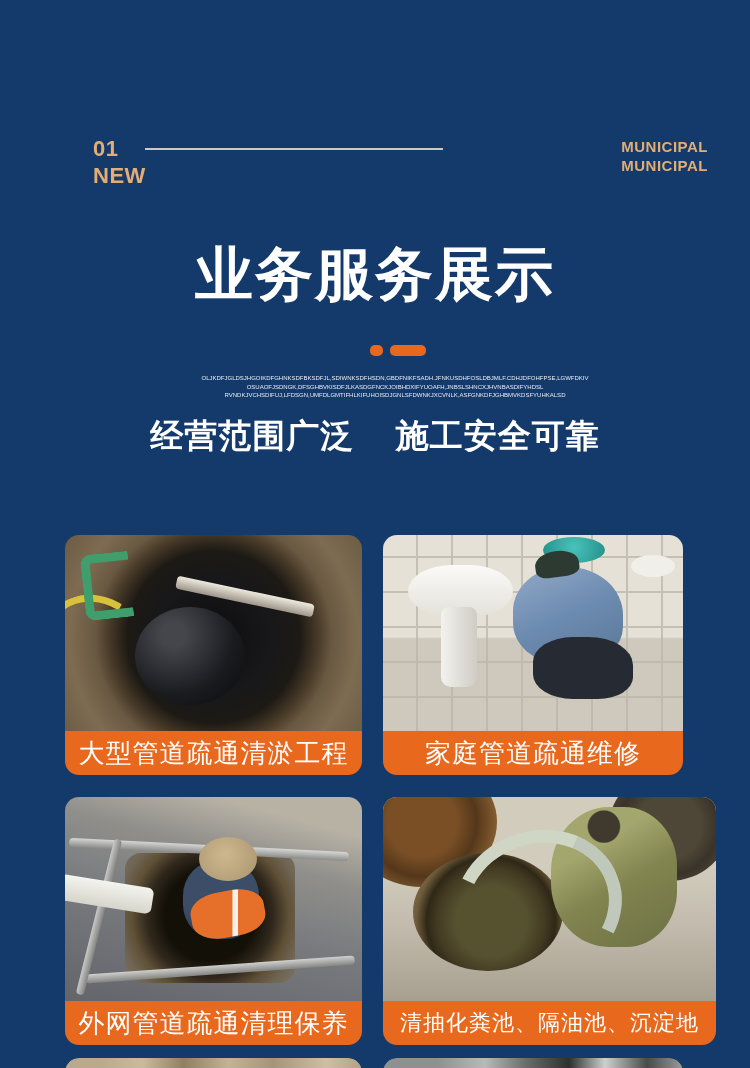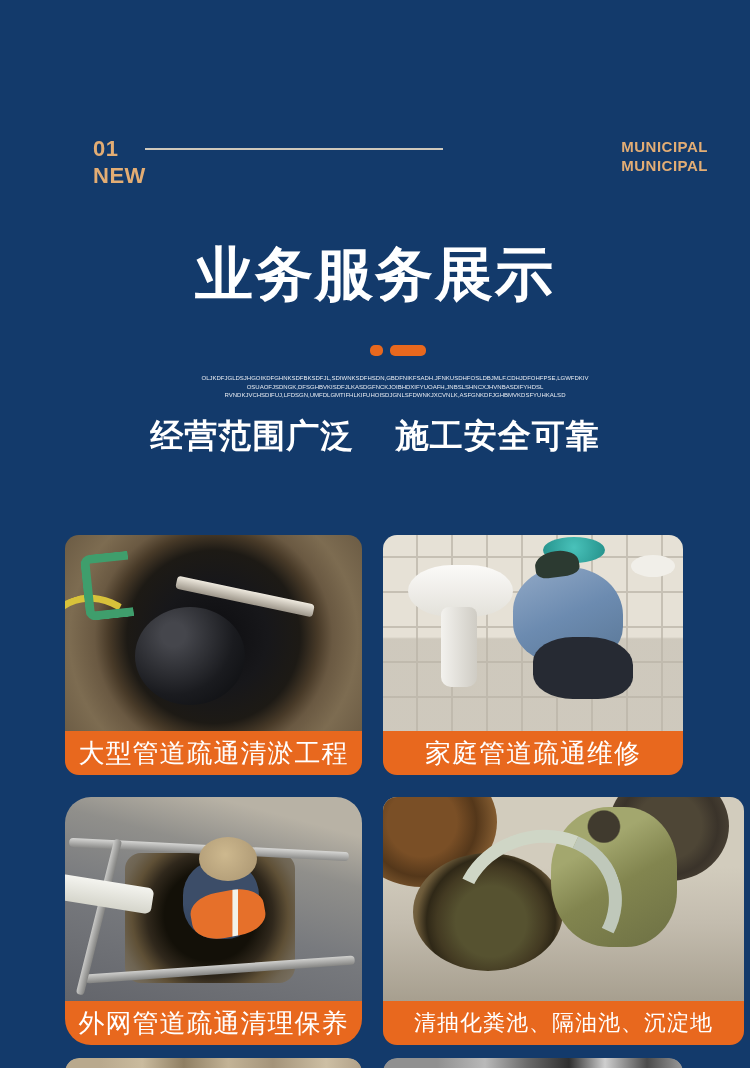--- a/index.html
+++ b/index.html
@@ -28,22 +28,22 @@
   .accent .dash{width:36px;height:11px;border-radius:5px;background:var(--orange);}
   .fine{position:absolute;left:0;right:0;top:374px;text-align:center;color:#e8ecf2;
         font-size:6px;line-height:8.5px;transform:translateX(20px);letter-spacing:0;}
   .subtitle{position:absolute;left:0;right:0;top:414px;text-align:center;color:#ffffff;
             font-size:33px;font-weight:700;letter-spacing:1px;white-space:pre;font-family:Liberation Mono, monospace;}
 
   
   .card{position:absolute;border-radius:14px;overflow:hidden;display:flex;flex-direction:column;}
   .c1{left:65px;top:535px;width:297px;height:240px;}
   .c2{left:383px;top:535px;width:300px;height:240px;}
-  .c3{left:65px;top:797px;width:297px;height:248px;border-radius:26px;}
-  .c4{left:383px;top:797px;width:361px;height:248px;}
+  .c3{left:65px;top:797px;width:297px;height:248px;}
+  .c4{left:383px;top:797px;width:333px;height:248px;}
   .c5{left:65px;top:1058px;width:297px;height:60px;}
   .c6{left:383px;top:1058px;width:300px;height:60px;}
   .photo{position:relative;flex:1;overflow:hidden;}
   .photo i{position:absolute;display:block;}
   .caption{height:44px;flex:0 0 44px;background:var(--orange);color:#ffffff;display:flex;
            align-items:center;justify-content:center;font-size:26px;font-weight:500;
            letter-spacing:1px;white-space:nowrap;}
   .c4 .caption{font-size:22px;}
 
   

